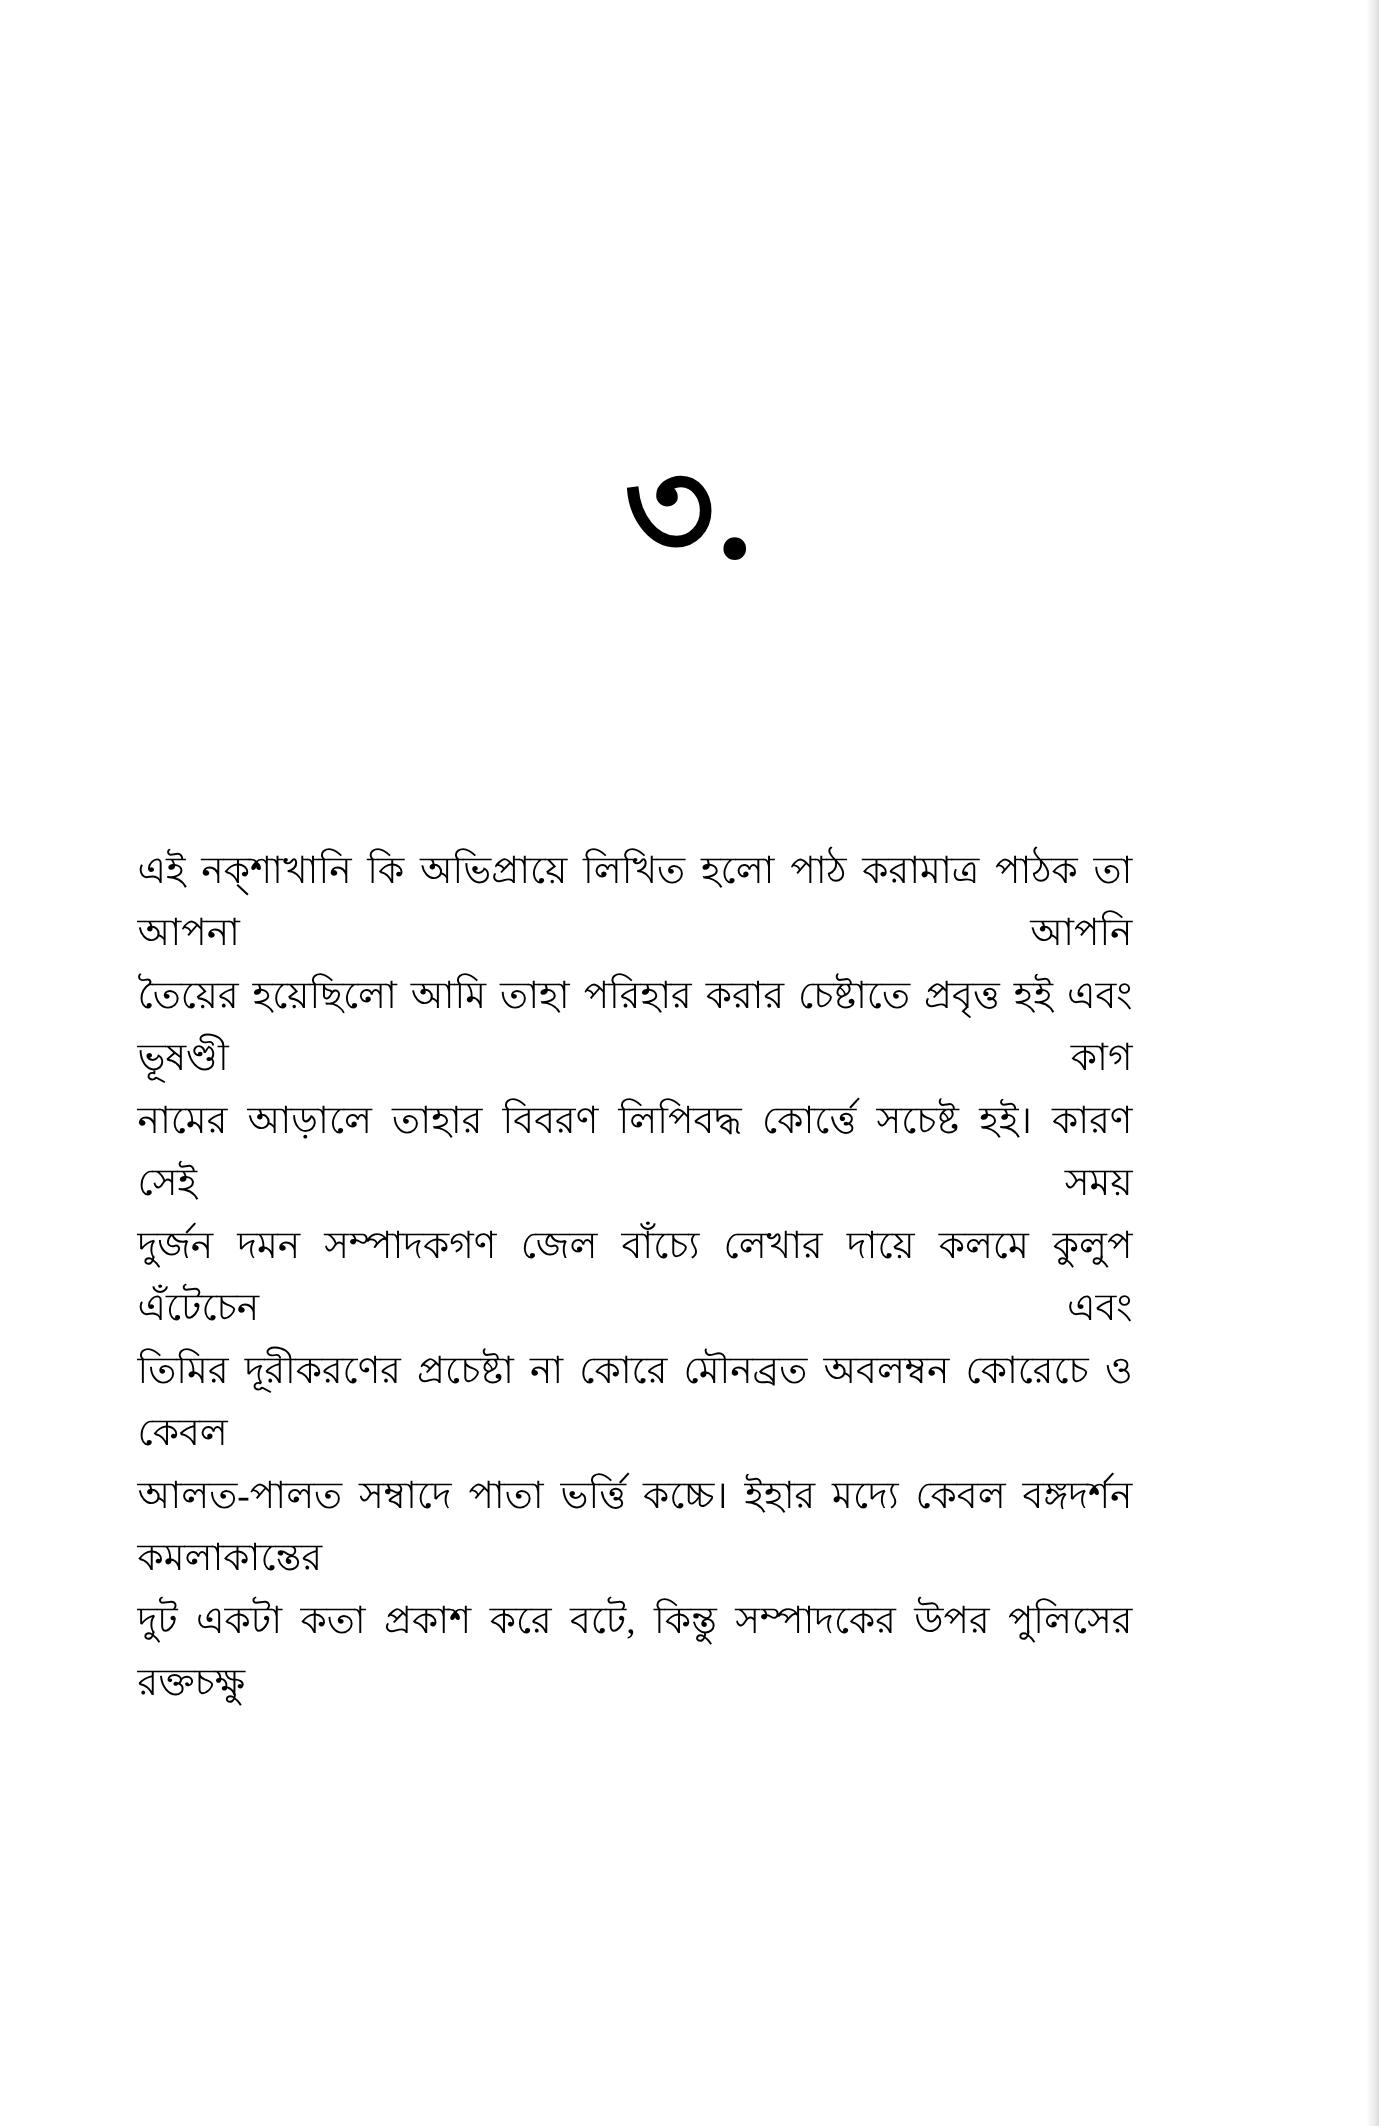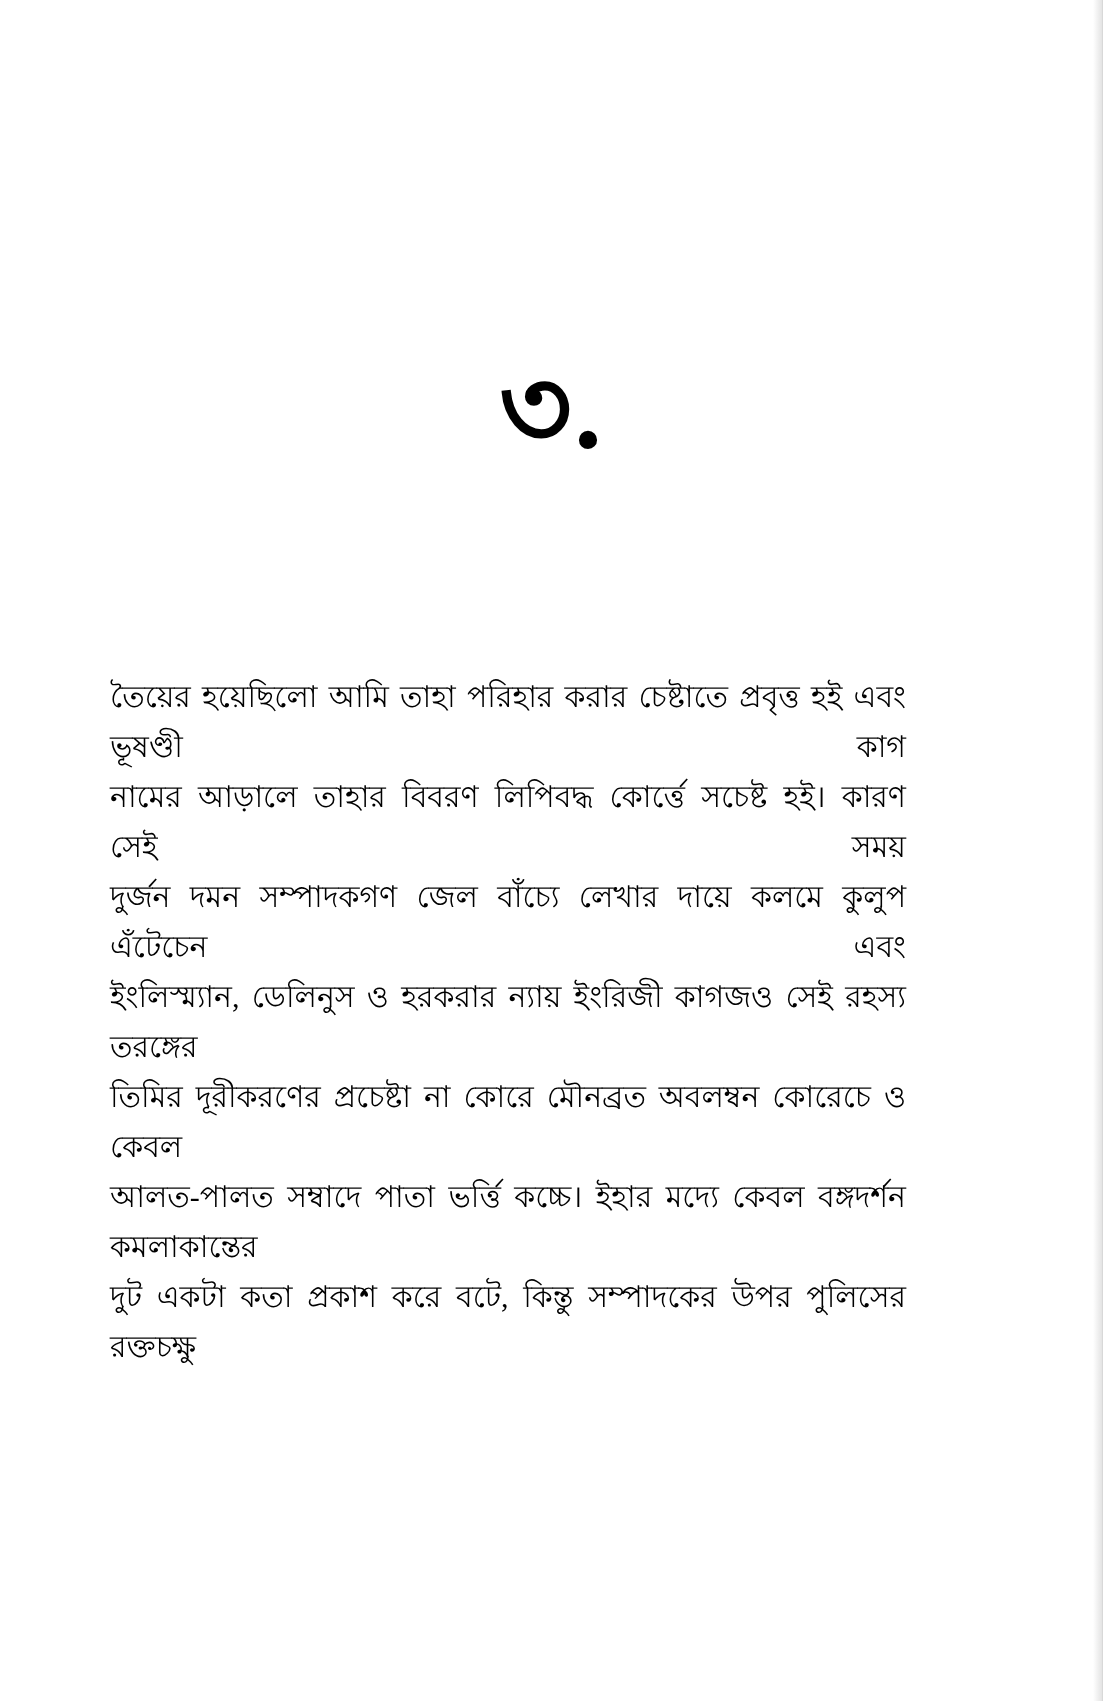--- a/index.html
+++ b/index.html
@@ -85,24 +85,24 @@
 </head>
 <body>
 
 <div class="book-page">
 
   <div class="chapter-number">৩.</div>
 
 
   <div class="body-text">
     <div class="paragraph">
+        <div class="line">এই নক্শাখানি কি অভিপ্রায়ে লিখিত হলো পাঠ করামাত্র পাঠক তা আপনা আপনি</div>
         <div class="line">তৈয়ের হয়েছিলো আমি তাহা পরিহার করার চেষ্টাতে প্রবৃত্ত হই এবং ভূষণ্ডী কাগ</div>
         <div class="line">নামের আড়ালে তাহার বিবরণ লিপিবদ্ধ কোর্ত্তে সচেষ্ট হই। কারণ সেই সময়</div>
         <div class="line">দুর্জন দমন সম্পাদকগণ জেল বাঁচ্যে লেখার দায়ে কলমে কুলুপ এঁটেচেন এবং</div>
-        <div class="line">ইংলিস্ম্যান, ডেলিনুস ও হরকরার ন্যায় ইংরিজী কাগজও সেই রহস্য তরঙ্গের</div>
         <div class="line">তিমির দূরীকরণের প্রচেষ্টা না কোরে মৌনব্রত অবলম্বন কোরেচে ও কেবল</div>
         <div class="line">আলত-পালত সম্বাদে পাতা ভর্ত্তি কচ্চে। ইহার মদ্যে কেবল বঙ্গদর্শন কমলাকান্তের</div>
         <div class="line">দুট একটা কতা প্রকাশ করে বটে, কিন্তু সম্পাদকের উপর পুলিসের রক্তচক্ষু</div>
       </div>
 
   </div>
 
 
   <div class="scan-edge"></div>
 

